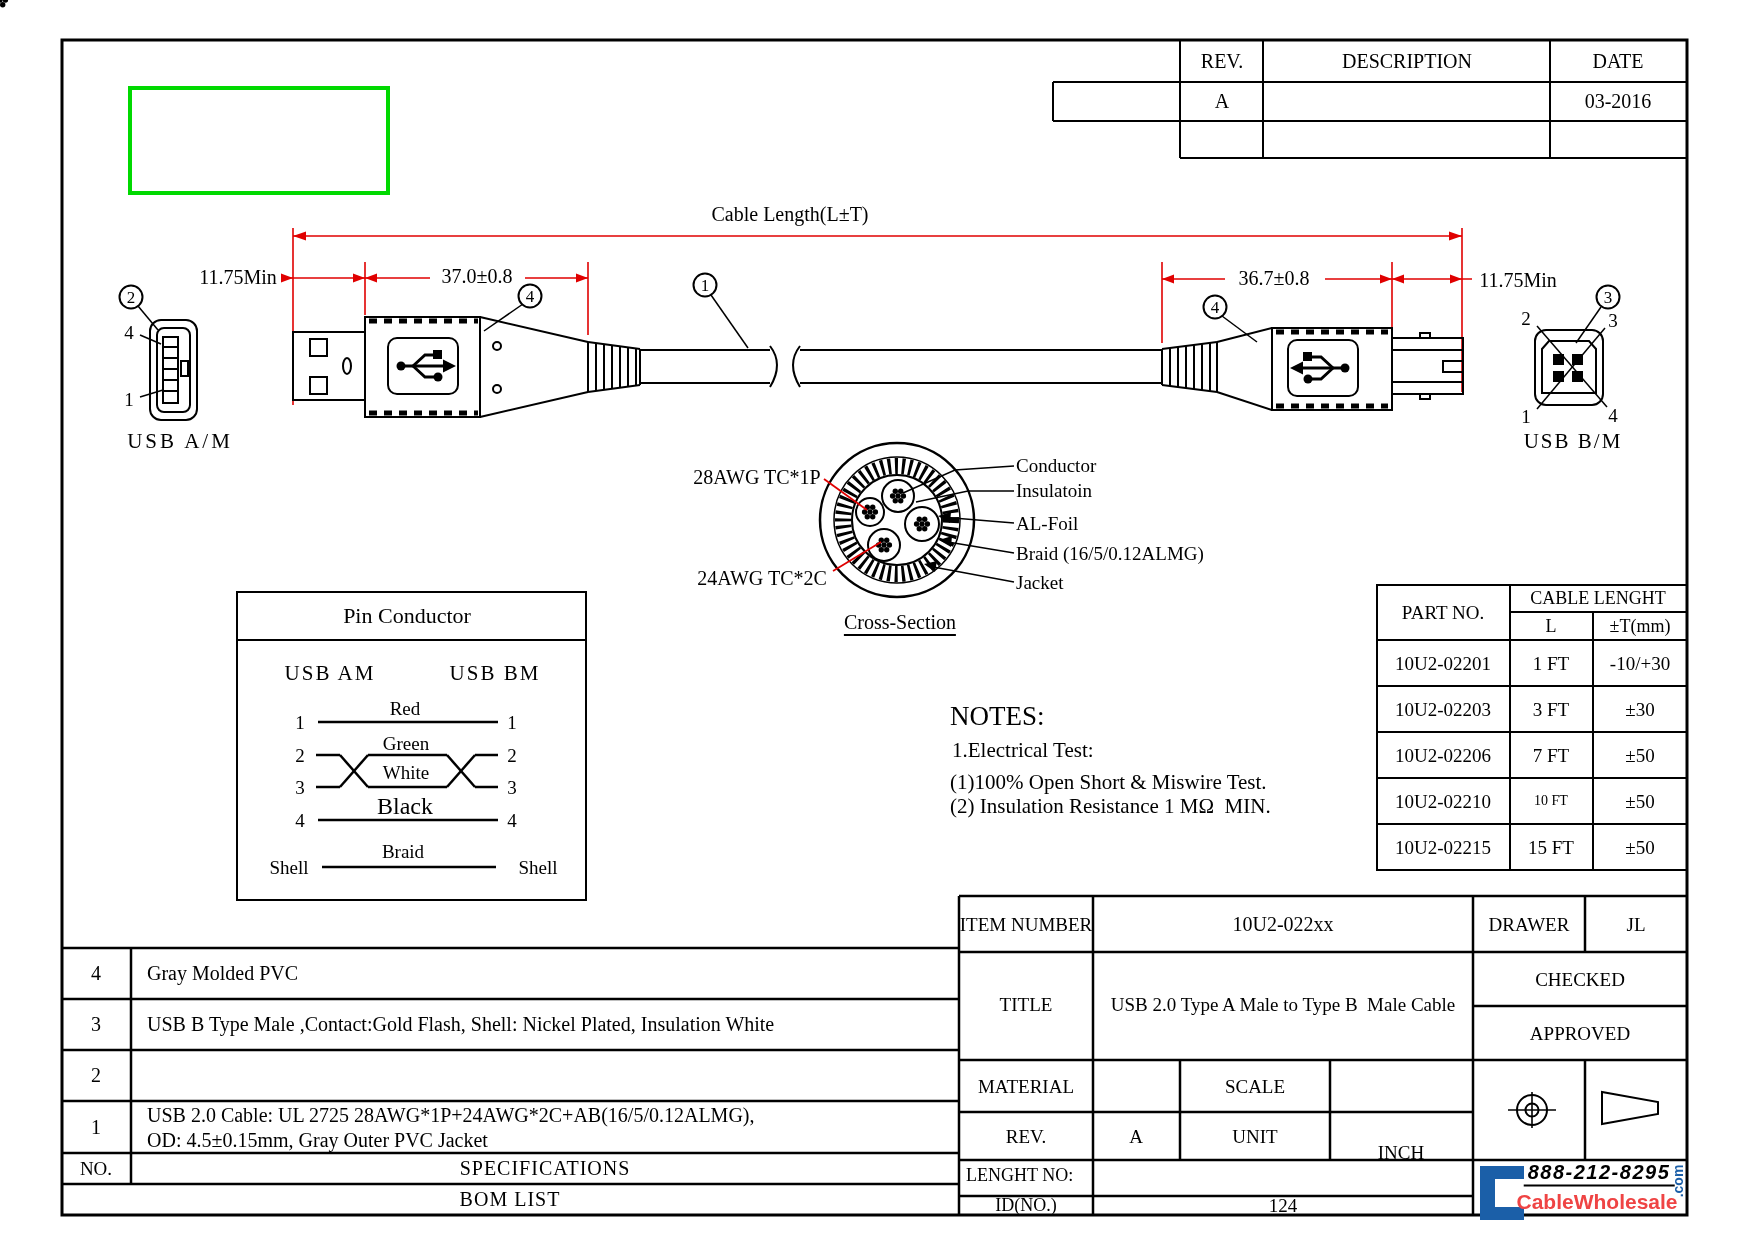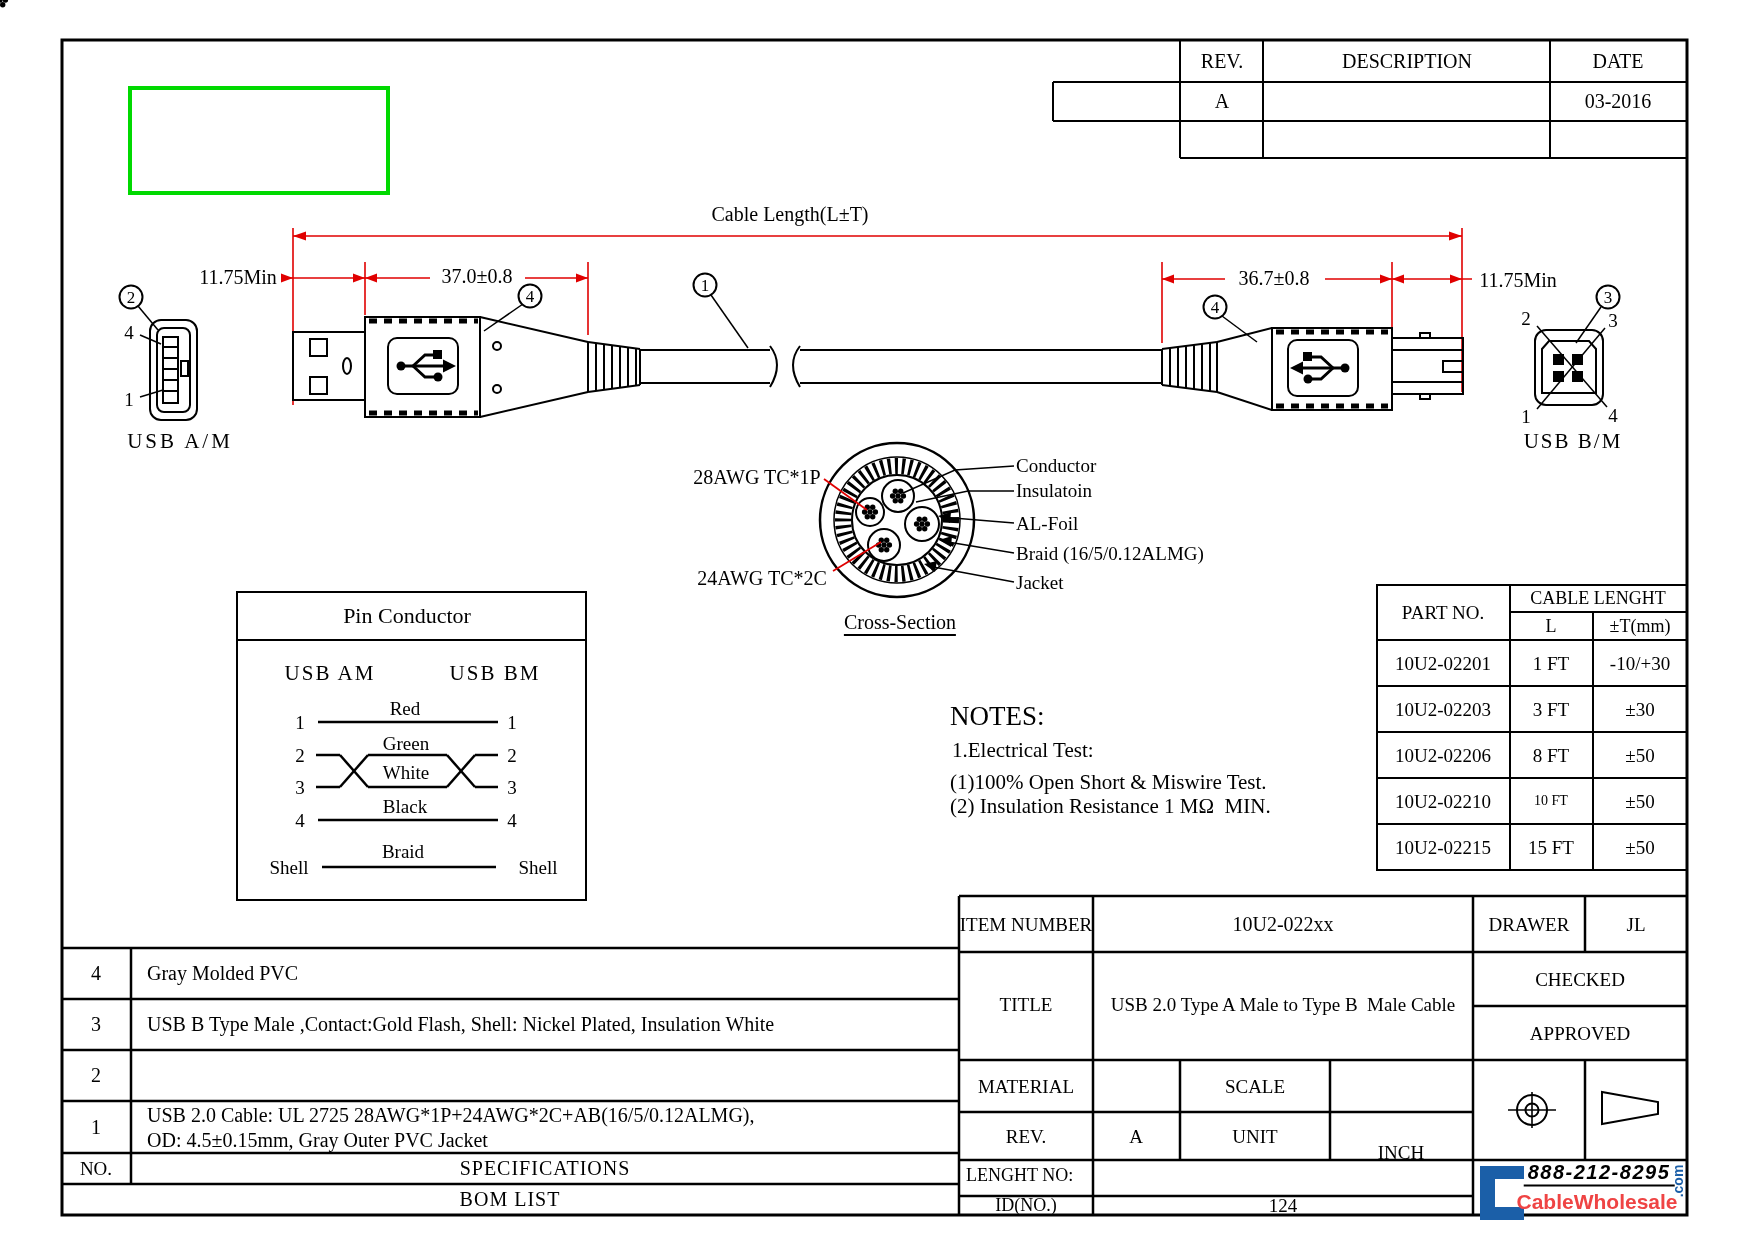--- a/index.html
+++ b/index.html
@@ -335,40 +335,40 @@
 <div class="lbl c" style="left:300px;top:820px;font-size:19px">4</div>
 <div class="lbl c" style="left:289px;top:867px;font-size:19px">Shell</div>
 <div class="lbl c" style="left:512px;top:722px;font-size:19px">1</div>
 <div class="lbl c" style="left:512px;top:755px;font-size:19px">2</div>
 <div class="lbl c" style="left:512px;top:787px;font-size:19px">3</div>
 <div class="lbl c" style="left:512px;top:820px;font-size:19px">4</div>
 <div class="lbl c" style="left:538px;top:867px;font-size:19px">Shell</div>
 <div class="lbl c" style="left:405px;top:708px;font-size:19px">Red</div>
 <div class="lbl c" style="left:406px;top:743px;font-size:19px">Green</div>
 <div class="lbl c" style="left:406px;top:772px;font-size:19px">White</div>
-<div class="lbl c" style="left:405px;top:806px;font-size:19px">Black</div>
+<div class="lbl c" style="left:405px;top:806px;font-size:24px">Black</div>
 <div class="lbl c" style="left:403px;top:851px;font-size:19px">Braid</div>
 
 <div class="lbl l" style="left:950px;top:716px;font-size:27px">NOTES:</div>
 <div class="lbl l" style="left:952px;top:750px;font-size:21px">1.Electrical Test:</div>
 <div class="lbl l" style="left:950px;top:782px;font-size:21px">(1)100% Open Short &amp; Miswire Test.</div>
 <div class="lbl l" style="left:950px;top:806px;font-size:21px">(2) Insulation Resistance 1 MΩ  MIN.</div>
 
 <div class="lbl c" style="left:1443px;top:612px;font-size:19px">PART NO.</div>
 <div class="lbl c" style="left:1598px;top:598px;font-size:18px">CABLE LENGHT</div>
 <div class="lbl c" style="left:1551px;top:626px;font-size:18px">L</div>
 <div class="lbl c" style="left:1640px;top:626px;font-size:18px">±T(mm)</div>
 <div class="lbl c" style="left:1443px;top:663px;font-size:19px">10U2-02201</div>
 <div class="lbl c" style="left:1551px;top:663px;font-size:19px">1 FT</div>
 <div class="lbl c" style="left:1640px;top:663px;font-size:19px">-10/+30</div>
 <div class="lbl c" style="left:1443px;top:709px;font-size:19px">10U2-02203</div>
 <div class="lbl c" style="left:1551px;top:709px;font-size:19px">3 FT</div>
 <div class="lbl c" style="left:1640px;top:709px;font-size:19px">±30</div>
 <div class="lbl c" style="left:1443px;top:755px;font-size:19px">10U2-02206</div>
-<div class="lbl c" style="left:1551px;top:755px;font-size:19px">8 FT</div>
+<div class="lbl c" style="left:1551px;top:755px;font-size:19px">7 FT</div>
 <div class="lbl c" style="left:1640px;top:755px;font-size:19px">±50</div>
 <div class="lbl c" style="left:1443px;top:801px;font-size:19px">10U2-02210</div>
 <div class="lbl c" style="left:1551px;top:801px;font-size:14px">10 FT</div>
 <div class="lbl c" style="left:1640px;top:801px;font-size:19px">±50</div>
 <div class="lbl c" style="left:1443px;top:847px;font-size:19px">10U2-02215</div>
 <div class="lbl c" style="left:1551px;top:847px;font-size:19px">15 FT</div>
 <div class="lbl c" style="left:1640px;top:847px;font-size:19px">±50</div>
 
 <div class="lbl c" style="left:96px;top:973px;font-size:20px">4</div>
 <div class="lbl l" style="left:147px;top:973px;font-size:20px">Gray Molded PVC</div>

